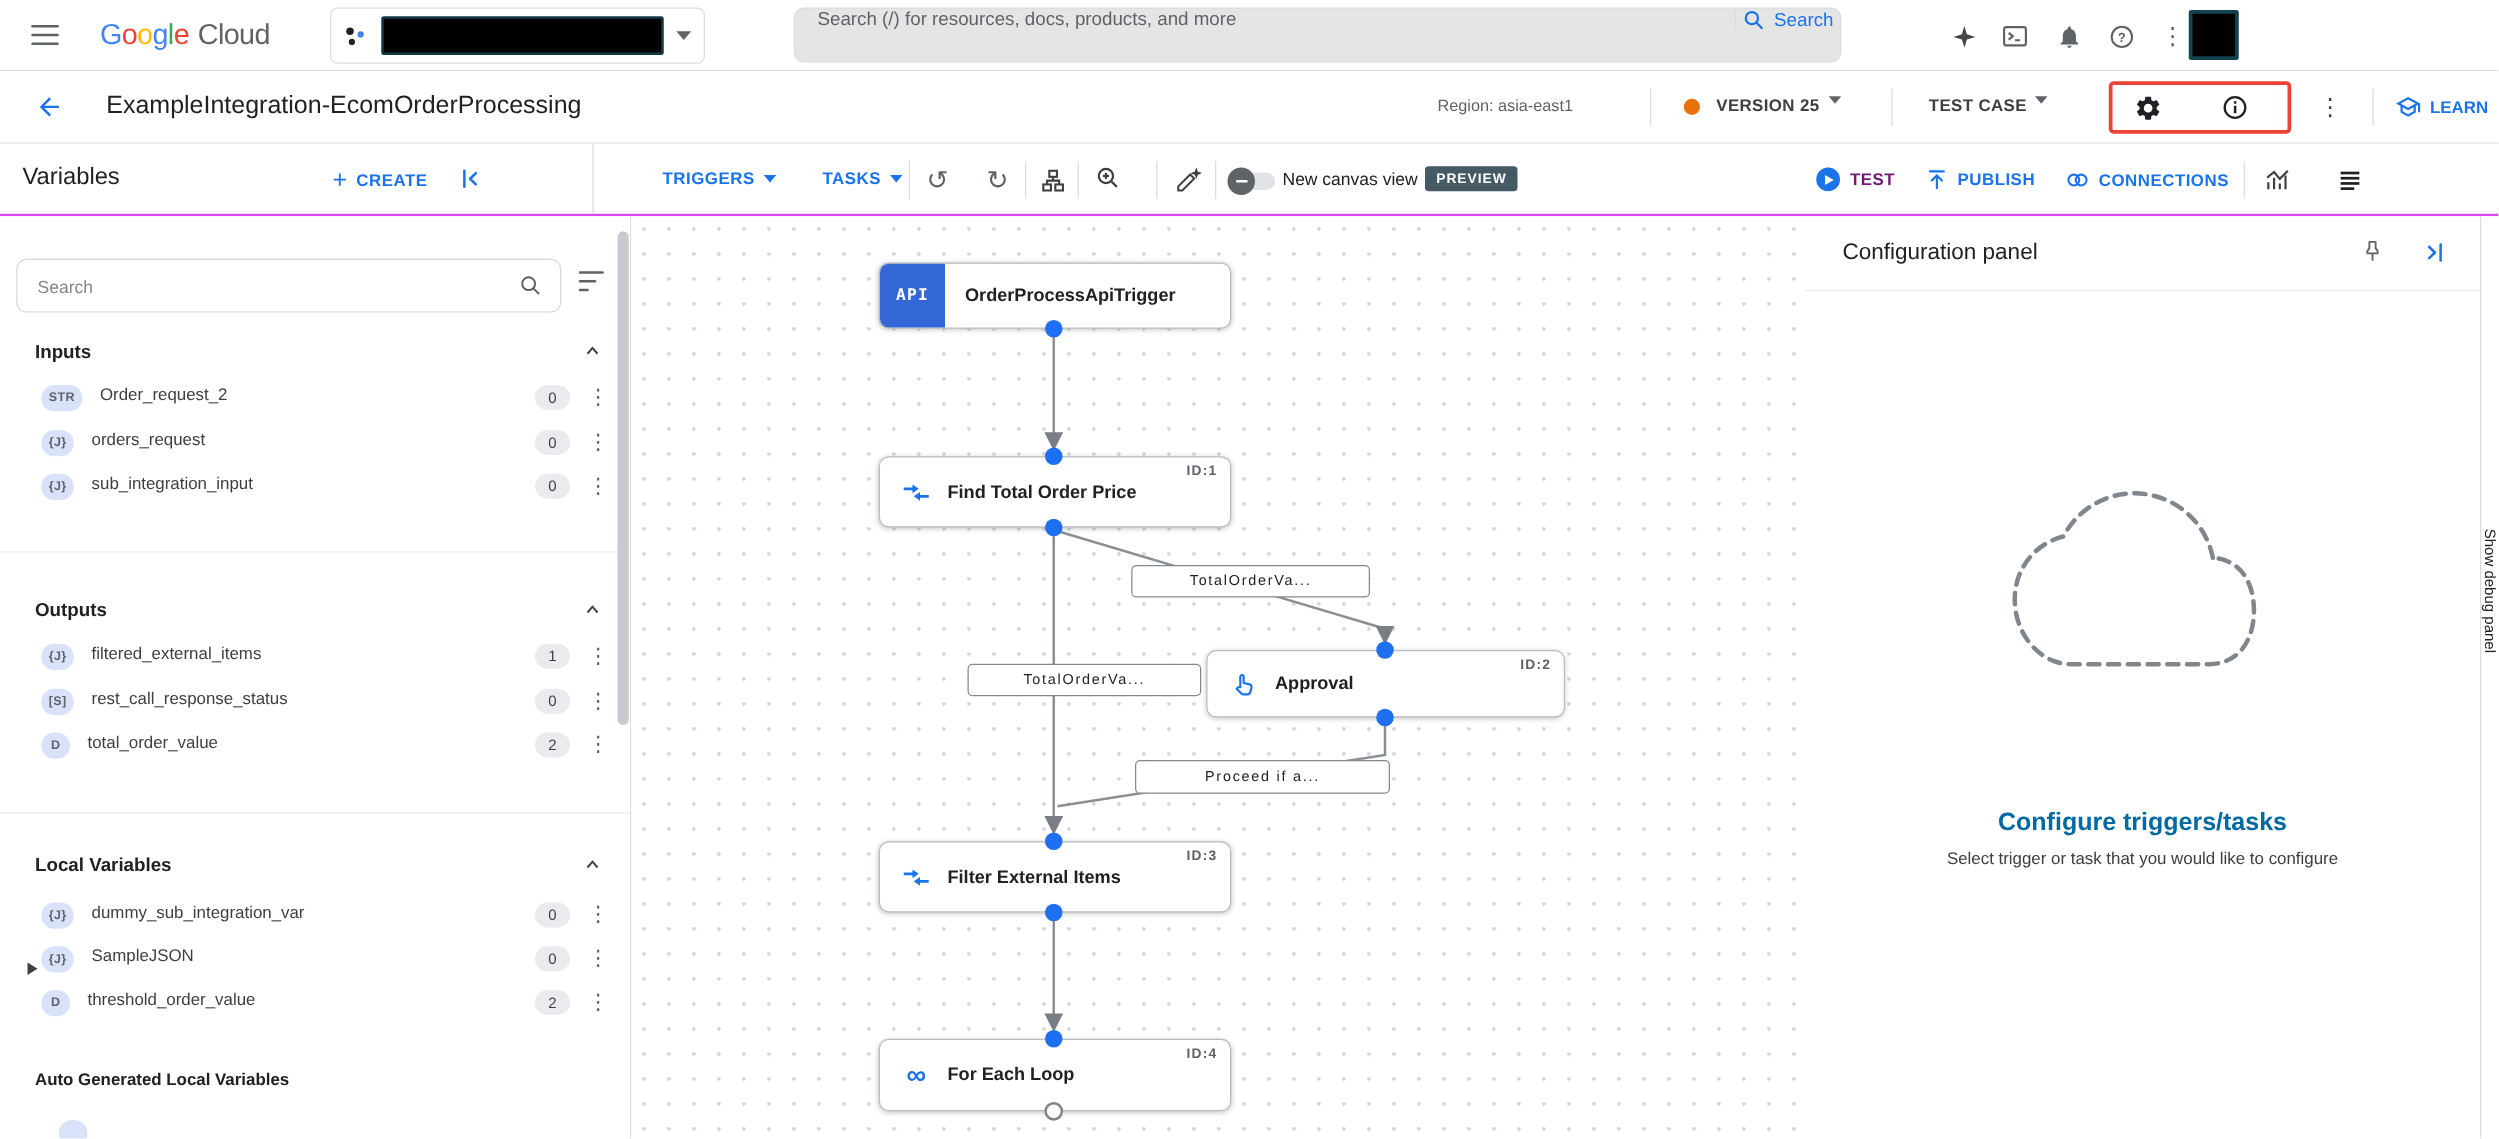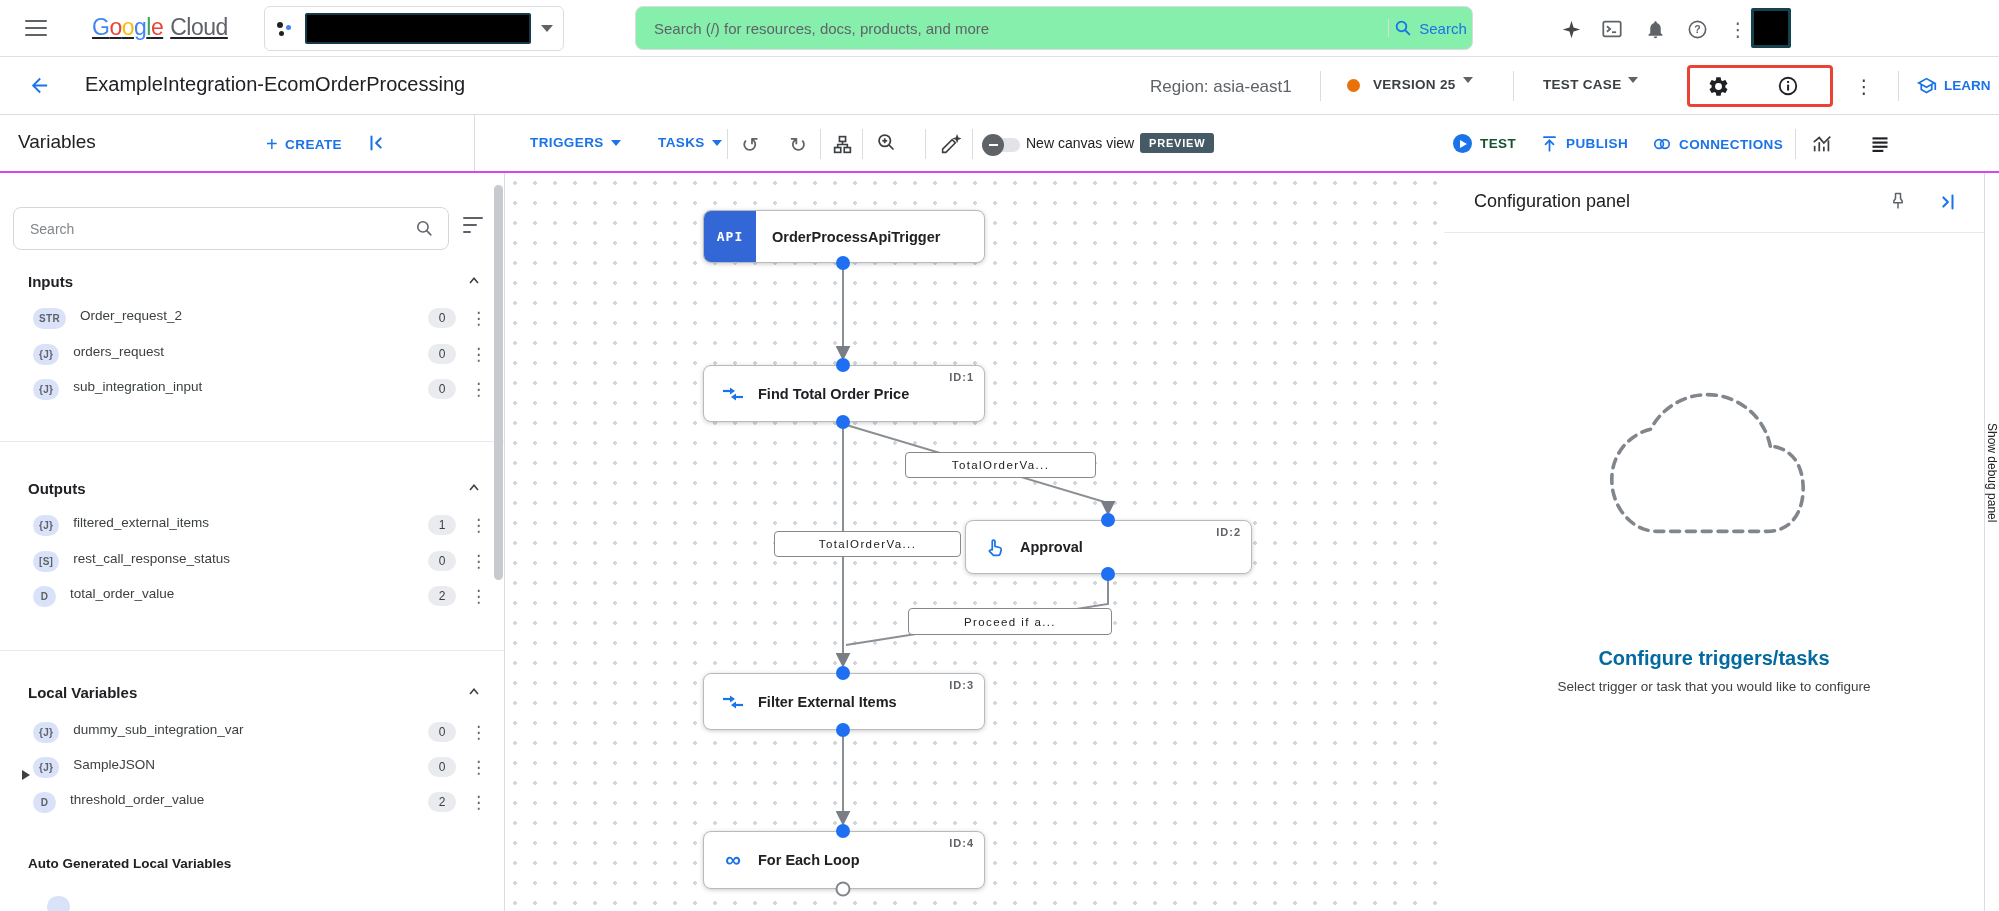--- a/index.html
+++ b/index.html
@@ -4,42 +4,42 @@
 <style>
   * { box-sizing: border-box; margin: 0; padding: 0; }
   html,body { width:1999px; height:911px; overflow:hidden; }
   body { font-family:"Liberation Sans","DejaVu Sans",sans-serif; background:#fff; color:#202124; }
   .app { position:relative; width:1999px; height:911px; overflow:hidden; background:#fff; }
 
   
   .topbar { position:relative; height:57px; background:#fff; border-bottom:1px solid #e0e0e0; }
   .hamburger { position:absolute; left:25px; top:20px; width:22px; height:16px; display:flex; flex-direction:column; justify-content:space-between; cursor:pointer; }
   .hamburger span { display:block; height:2px; background:#5f6368; border-radius:1px; }
-  .gclogo { position:absolute; left:92px; top:14px; font-size:23px; letter-spacing:-.5px;text-decoration:underline; }
+  .gclogo { position:absolute; left:80px; top:14px; font-size:23px; letter-spacing:-.5px; }
   .gclogo .cloud { color:#5f6368; margin-left:7px; }
   .projsel { position:absolute; left:264px; top:6px; width:300px; height:45px; border:1px solid #dadce0; border-radius:6px; display:flex; align-items:center; padding:0 10px 0 12px; background:#fff; }
   .projgrid { width:16px; height:16px; position:relative; margin-right:12px; }
   .projgrid i { position:absolute; border-radius:50%; }
   .projgrid i:nth-child(1){ left:0; top:1px; width:6px; height:6px; background:#202124; }
   .projgrid i:nth-child(2){ left:9px; top:4px; width:5px; height:5px; background:#4285f4; }
   .projgrid i:nth-child(3){ left:2px; top:10px; width:5px; height:5px; background:#202124; }
   .redacted { flex:1; height:31px; background:#000; border:2px solid #16394a; border-radius:2px; }
   .caret-dn { width:0; height:0; border-left:6px solid transparent; border-right:6px solid transparent; border-top:7px solid #5f6368; margin-left:10px; }
-  .searchbar { position:absolute; left:635px; top:6px; width:838px; height:44px; border:1px solid #dadce0; border-radius:8px; display:flex; align-items:center; background:#86efac; }
+  .searchbar { position:absolute; left:635px; top:6px; width:838px; height:44px; border:1px solid #dadce0; border-radius:8px; display:flex; align-items:flex-start; background:#e5e5e5; }
   .searchbar input { flex:1; border:none; outline:none; font-size:15px; padding:0 18px; color:#202124; background:transparent; font-family:inherit; }
   .searchbar input::placeholder { color:#5f6368; }
   .searchbtn { width:84px; border-left:1px solid #dadce0; display:flex; align-items:center; justify-content:center; gap:7px; color:#1a73e8; font-size:15px; font-weight:500; cursor:pointer; border-radius:0 8px 8px 0; }
   .tb-ic { position:absolute; top:17px; width:24px; height:24px; display:flex; align-items:center; justify-content:center; color:#5f6368; cursor:pointer; }
   .avatar { position:absolute; left:1751px; top:8px; width:40px; height:40px; background:#000; border:3px solid #14424f; border-radius:2px; cursor:pointer; }
 
   
   .hdr { position:relative; height:58px; background:#fff; border-bottom:1px solid #dadce0; }
   .hdr .back { position:absolute; left:28px; top:17px; cursor:pointer; }
   .hdr .title { position:absolute; left:85px; top:16px; font-size:20px; color:#202124; }
-  .hdr .region { position:absolute; left:1150px; top:20px; font-size:17px; color:#5f6368; }
+  .hdr .region { position:absolute; left:1150px; top:20px; font-size:13px; color:#5f6368; }
   .vdiv { position:absolute; top:14px; width:1px; height:30px; background:#dadce0; }
   .verdot { position:absolute; left:1347px; top:22px; width:13px; height:13px; border-radius:50%; background:#e8710a; }
   .hbtn { position:absolute; top:20px; font-size:13.5px; font-weight:600; color:#3c4043; letter-spacing:.3px; display:flex; align-items:flex-start; gap:7px; cursor:pointer; }
   .hbtn .caret-sm { width:0; height:0; border-left:5px solid transparent; border-right:5px solid transparent; border-top:6px solid #5f6368; }
   .redbox { position:absolute; left:1687px; top:8px; width:146px; height:42px; border:3px solid #ea4335; border-radius:4px; }
   .hic { position:absolute; top:17px; width:24px; height:24px; display:flex; align-items:center; justify-content:center; cursor:pointer; }
   .learn { position:absolute; left:1916px; top:18px; display:flex; align-items:center; gap:7px; color:#1a73e8; font-size:13.5px; font-weight:600; cursor:pointer; }
   .dots3 { font-size:19px; color:#3c4043; line-height:1; cursor:pointer; }
 
   
@@ -53,21 +53,21 @@
   .bluebtn .caret-b { width:0; height:0; border-left:5px solid transparent; border-right:5px solid transparent; border-top:6px solid #1a73e8; }
   .tdiv { position:absolute; top:14px; width:1px; height:30px; background:#dadce0; }
   .tic { position:absolute; top:17px; width:24px; height:24px; display:flex; align-items:center; justify-content:center; color:#5f6368; cursor:pointer; }
   .uglyph { font-size:21px; color:#5f6368; line-height:1; }
   .lenswrap { position:absolute; left:876px; top:17px; display:flex; align-items:center; gap:6px; cursor:pointer; }
   .toggle { position:absolute; left:986px; top:23px; width:34px; height:14px; background:#e1e3e6; border-radius:7px; cursor:pointer; }
   .toggle .knob { position:absolute; left:-4px; top:-4px; width:22px; height:22px; border-radius:50%; background:#5f6368; display:flex; align-items:center; justify-content:center; }
   .toggle .knob i { width:9px; height:2px; background:#fff; display:block; }
   .ncv { position:absolute; left:1026px; top:20px; font-size:14px; color:#202124; }
   .preview { position:absolute; left:1140px; top:18px; background:#455a64; color:#fff; font-size:11px; font-weight:700; letter-spacing:.8px; padding:4px 9px; border-radius:3px; }
-  .testbtn { position:absolute; left:1453px; top:19px; display:flex; align-items:center; gap:8px; color:#14532d; font-size:13.5px; font-weight:700; letter-spacing:.4px; cursor:pointer; }
+  .testbtn { position:absolute; left:1453px; top:19px; display:flex; align-items:center; gap:8px; color:#701a75; font-size:13.5px; font-weight:700; letter-spacing:.4px; cursor:pointer; }
   .playcirc { width:19px; height:19px; border-radius:50%; background:#1a73e8; display:flex; align-items:center; justify-content:center; }
   .playcirc i { width:0; height:0; border-top:4.5px solid transparent; border-bottom:4.5px solid transparent; border-left:7px solid #fff; margin-left:2px; }
 
   
   .content { position:relative; display:flex; height:738px; }
 
   
   .sidebar { position:relative; width:505px; border-right:1px solid #dadce0; background:#fff; overflow:hidden; }
   .sbox { position:absolute; left:13px; top:34px; width:436px; height:43px; border:1px solid #d5d7da; border-radius:8px; display:flex; align-items:center; padding:0 14px 0 16px; }
   .sbox input { flex:1; border:none; outline:none; font-size:14px; color:#202124; font-family:inherit; }

